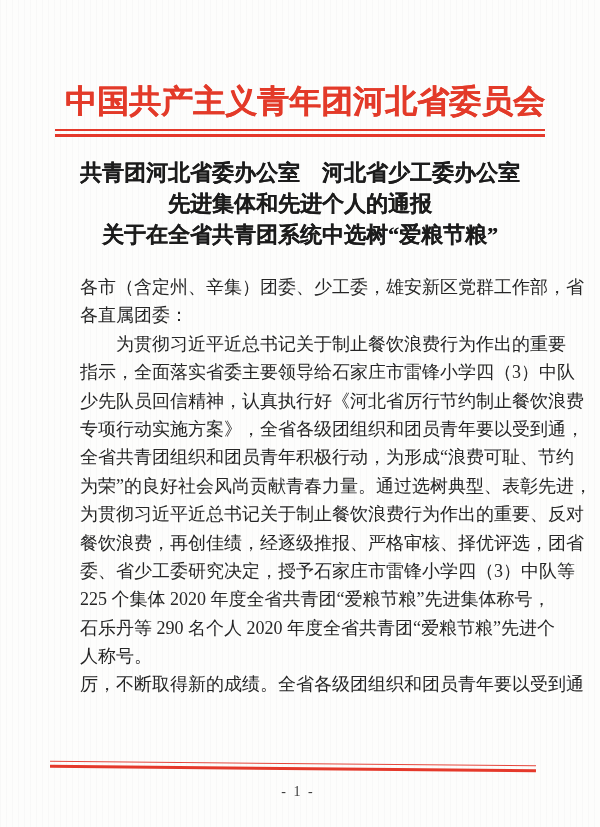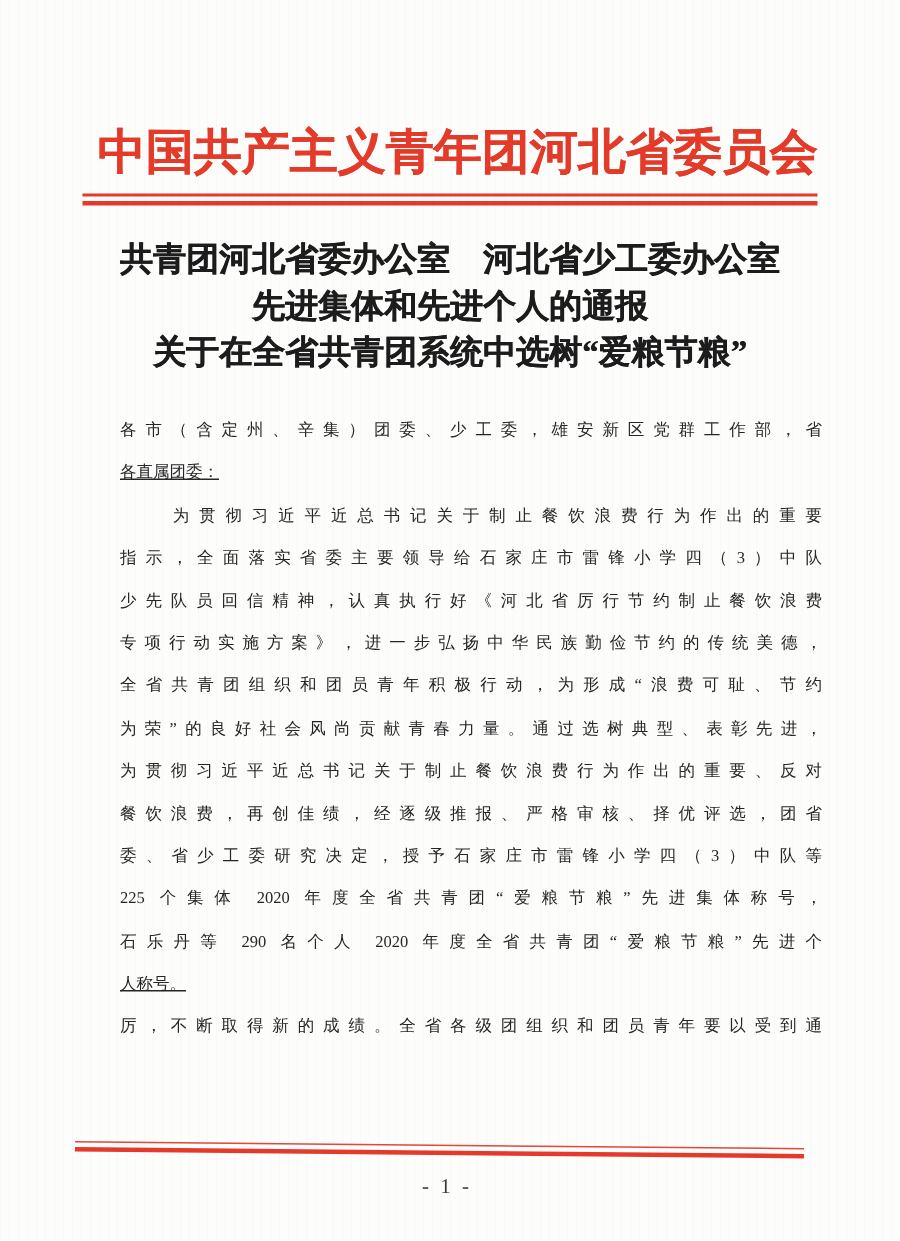--- a/index.html
+++ b/index.html
@@ -58,35 +58,34 @@
     font-family: "Liberation Serif", serif;
     text-shadow: 0.3px 0 0 #1c1c1c;
   }
   .doc-title .t-line { white-space: nowrap; }
   
   .body-text {
     position: absolute;
     top: 273px;
     left: 80px;
     width: 468px;
-    font-size: 11px;
+    font-size: 18px;
     color: #262626;
     font-family: "Liberation Serif", serif;
   }
   .b-line {
     height: 28.4px;
     line-height: 28.4px;
     text-align: justify;
     text-align-last: justify;
     white-space: nowrap;
   }
   .b-line.pend {
     text-align: center;
     text-align-last: left;
-    text-decoration: underline;
   }
   
   .footer-divider {
     position: absolute;
     top: 763px;
     left: 50px;
     width: 486px;
     height: 7px;
     border-top: 1.5px solid #e5453a;
     border-bottom: 3px solid #e5392b;
@@ -118,21 +117,21 @@
     <div class="t-line">先进集体和先进个人的通报</div>
     <div class="t-line">关于在全省共青团系统中选树“爱粮节粮”</div>
   </div>
 
   <div class="body-text">
     <div class="b-line">各市（含定州、辛集）团委、少工委，雄安新区党群工作部，省</div>
     <div class="b-line pend">各直属团委：</div>
     <div class="b-line">　　为贯彻习近平近总书记关于制止餐饮浪费行为作出的重要</div>
     <div class="b-line">指示，全面落实省委主要领导给石家庄市雷锋小学四（3）中队</div>
     <div class="b-line">少先队员回信精神，认真执行好《河北省厉行节约制止餐饮浪费</div>
-    <div class="b-line">专项行动实施方案》，进一步弘扬中华民族勤俭节约的传统美德，</div>
+    <div class="b-line">专项行动实施方案》，全省各级团组织和团员青年要以受到通，</div>
     <div class="b-line">全省共青团组织和团员青年积极行动，为形成“浪费可耻、节约</div>
     <div class="b-line">为荣”的良好社会风尚贡献青春力量。通过选树典型、表彰先进，</div>
     <div class="b-line">为贯彻习近平近总书记关于制止餐饮浪费行为作出的重要、反对</div>
     <div class="b-line">餐饮浪费，再创佳绩，经逐级推报、严格审核、择优评选，团省</div>
     <div class="b-line">委、省少工委研究决定，授予石家庄市雷锋小学四（3）中队等</div>
     <div class="b-line">225 个集体 2020 年度全省共青团“爱粮节粮”先进集体称号，</div>
     <div class="b-line">石乐丹等 290 名个人 2020 年度全省共青团“爱粮节粮”先进个</div>
     <div class="b-line pend">人称号。</div>
     <div class="b-line">厉，不断取得新的成绩。全省各级团组织和团员青年要以受到通</div>
   </div>

